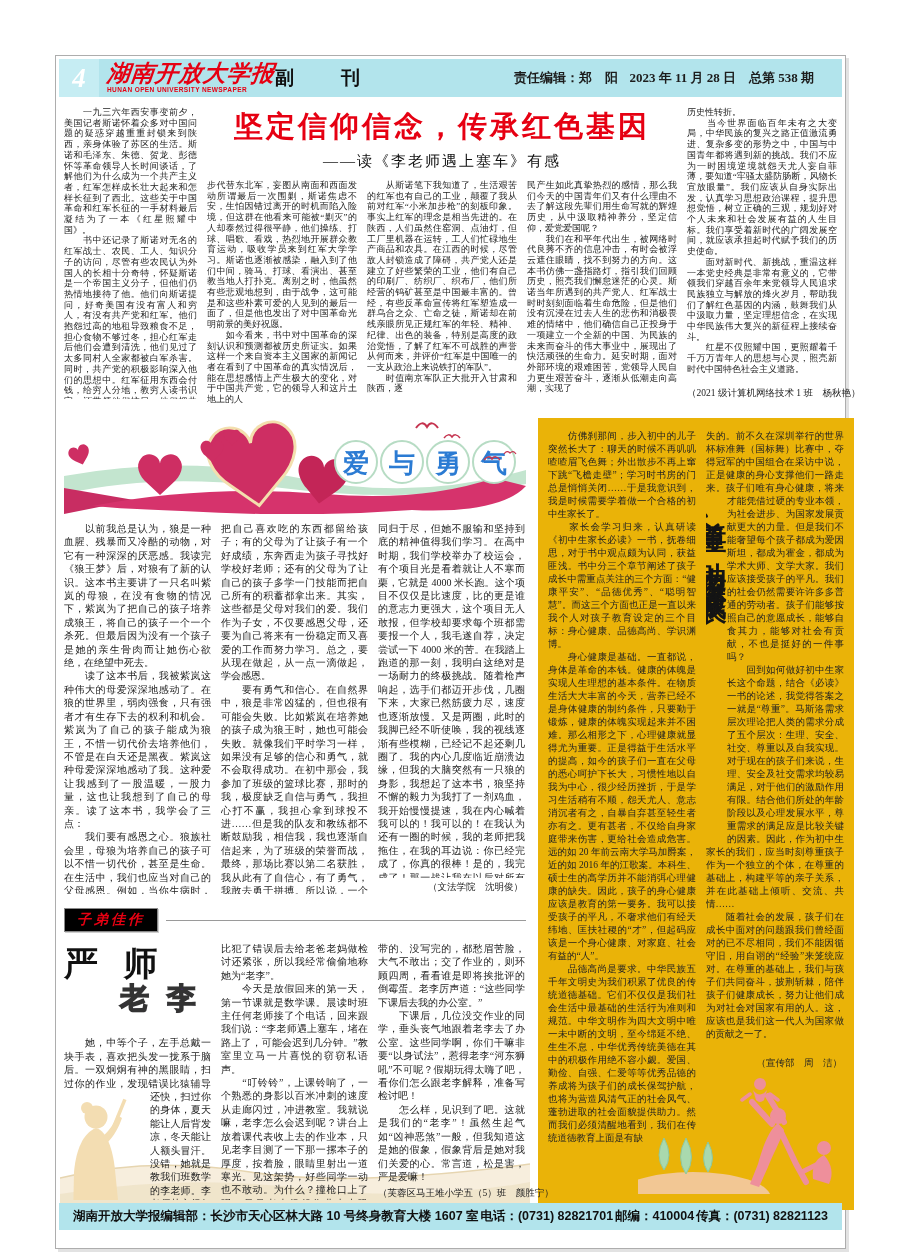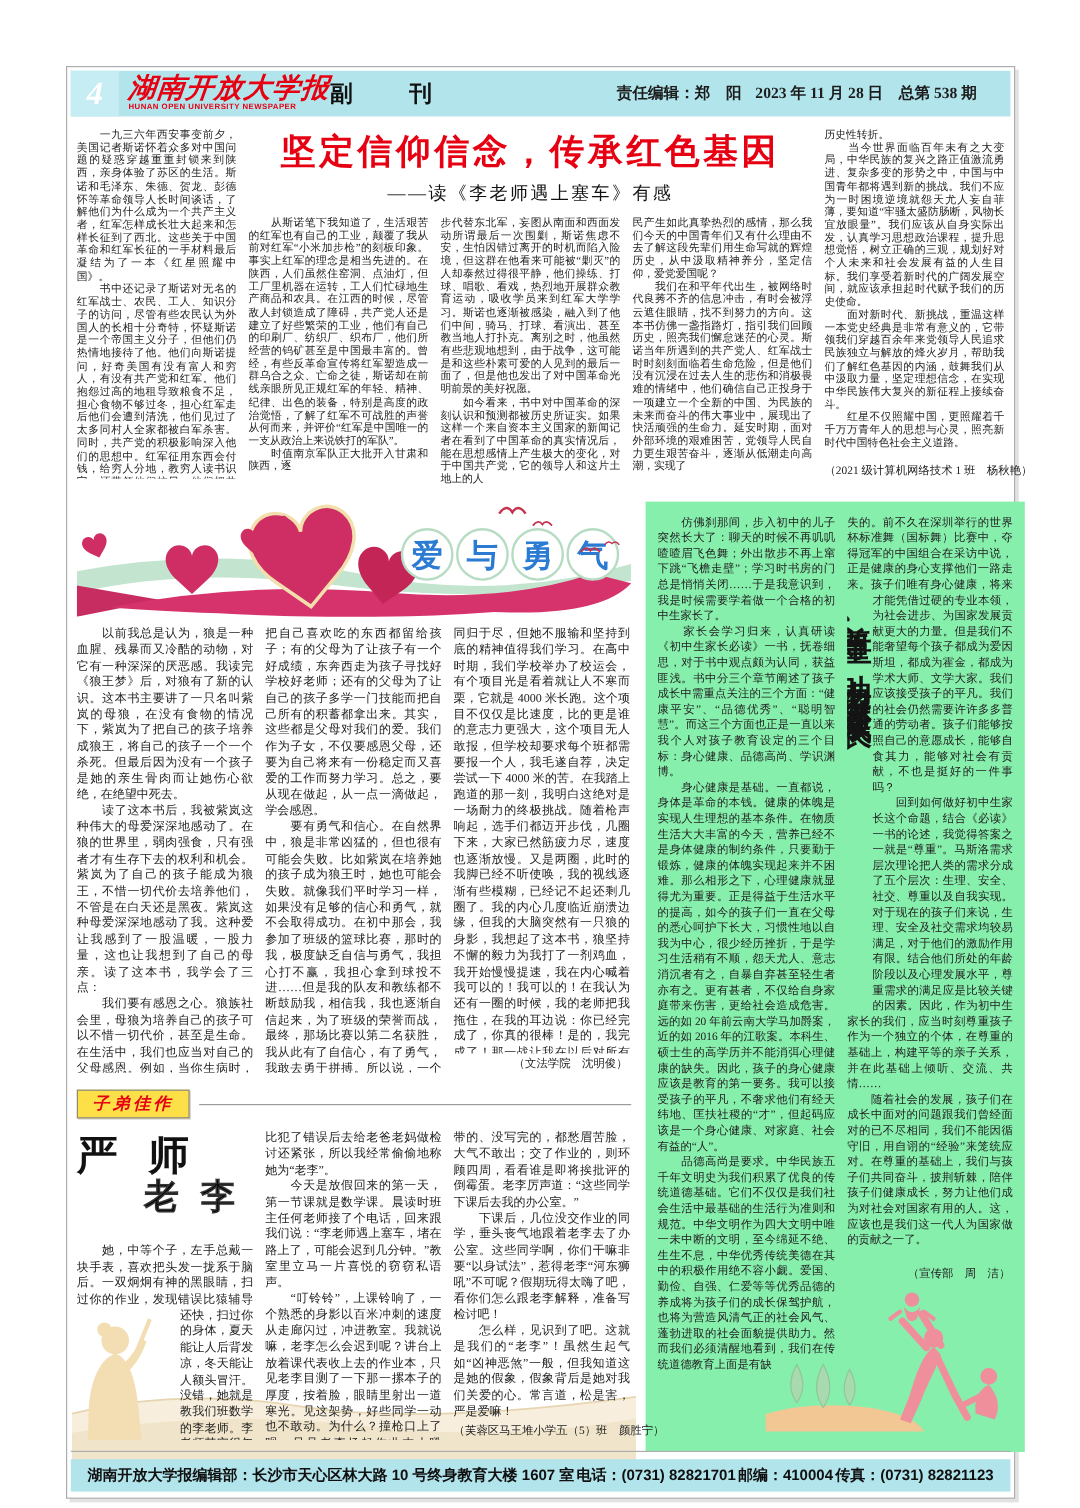--- a/index.html
+++ b/index.html
@@ -40,51 +40,51 @@
   .left-flow{width:462px;position:relative;}
   .banner{height:96px;position:relative;margin-bottom:8px;}
   .flow-col{width:147px;font-size:10px;line-height:13.4px;text-align:justify;color:#222;}
   .flow-col .txt{display:block;white-space:pre-line;overflow:hidden;}
   .a2-cols{display:flex;gap:10px;position:relative;z-index:1;}
   .a2-cols .flow-col{height:372px;display:flex;flex-direction:column;}
   .a2-cols .txt{flex:1;}
   .badge-row{display:flex;align-items:center;margin:14px 0 10px 0;position:relative;z-index:1;}
   .badge{border:1px solid #8a8a8a;box-shadow:1px 1px 0 #cfcfcf;padding:2px 12px;
          color:#e60012;font-weight:bold;font-style:italic;font-size:14px;letter-spacing:3px;
-         background:#fde047;white-space:nowrap;}
+         background:#000000;white-space:nowrap;}
   .badge-line{flex:1;border-top:1px solid #9a9a9a;margin-left:8px;}
   .a3{display:flex;gap:10px;position:relative;z-index:1;}
   .a3 .flow-col{height:258px;display:flex;flex-direction:column;}
   .a3 .txt{flex:1;}
   .a3-title{margin:4px 0 10px 0;line-height:1;}
   .t-main{font-size:34px;font-weight:bold;letter-spacing:8px;color:#111;
           font-family:"Liberation Sans",sans-serif;}
-  .t-sub{display:block;margin:4px 0 0 56px;font-size:29px;font-weight:normal;letter-spacing:5px;
-         color:#000000;-webkit-text-stroke:1.3px #333;text-shadow:0 0 1px #444;
+  .t-sub{display:block;margin:4px 0 0 56px;font-size:29px;font-weight:bold;letter-spacing:5px;
+         color:#4c1d95;-webkit-text-stroke:1.3px #333;text-shadow:0 0 1px #444;
          font-family:"Liberation Sans",sans-serif;}
   .sil-float{float:left;width:84px;height:128px;margin:2px 6px 0 -4px;}
   .wave-decor{position:absolute;left:-4px;bottom:-10px;width:470px;height:78px;z-index:0;}
   
-  .box{width:316px;background:#86efac;box-sizing:border-box;padding:12px 10px;height:792px;
+  .box{width:316px;background:#eab308;box-sizing:border-box;padding:12px 10px;height:792px;
        position:relative;}
   .box-cols{display:flex;gap:10px;height:100%;}
   .box-col{font-size:9.5px;line-height:13px;text-align:justify;color:#222;}
   .box-left{width:148px;height:100%;overflow:hidden;}
   .box-left .txt{white-space:pre-line;}
   .box-right{width:138px;display:flex;flex-direction:column;}
   .box-right .txt{height:628px;overflow:hidden;}
   .box-right .txt span{white-space:pre-line;}
   .vtitle{float:left;writing-mode:vertical-rl;text-orientation:upright;
           font-size:27px;font-weight:bold;letter-spacing:5px;height:332px;
           margin:4px 8px 4px 0;color:#141414;font-family:"Liberation Sans",sans-serif;}
   .box-byline{text-align:right;font-size:9.5px;margin:6px 2px 2px 0;}
   .box-illu{margin-top:auto;align-self:flex-end;margin-right:-4px;}
   
   .bottom-line{position:absolute;left:3px;right:3px;bottom:38px;border-top:1px solid #adadad;}
-  .footer{position:absolute;left:3px;right:3px;bottom:5px;height:27px;background:#b2e4ec;
+  .footer{position:absolute;left:3px;right:3px;bottom:18px;height:27px;background:#b2e4ec;
           display:flex;align-items:center;font-weight:bold;font-size:12.5px;
           font-family:"Liberation Sans",sans-serif;color:#101010;
           justify-content:space-between;padding:0 14px;box-sizing:border-box;}
   .footer span{white-space:nowrap;}
 </style>
 </head>
 <body>
 
 <div class="sheet">
 
@@ -102,26 +102,26 @@
   <div class="article1">
     <div class="a1-col a1-side">
       <span class="txt">　　一九三六年西安事变前夕，美国记者斯诺怀着众多对中国问题的疑惑穿越重重封锁来到陕西，亲身体验了苏区的生活。斯诺和毛泽东、朱德、贺龙、彭德怀等革命领导人长时间谈话，了解他们为什么成为一个共产主义者，红军怎样成长壮大起来和怎样长征到了西北。这些关于中国革命和红军长征的一手材料最后凝结为了一本《红星照耀中国》。
 　　书中还记录了斯诺对无名的红军战士、农民、工人、知识分子的访问，尽管有些农民认为外国人的长相十分奇特，怀疑斯诺是一个帝国主义分子，但他们仍热情地接待了他。他们向斯诺提问，好奇美国有没有富人和穷人，有没有共产党和红军。他们抱怨过高的地租导致粮食不足，担心食物不够过冬，担心红军走后他们会遭到清洗，他们见过了太多同村人全家都被白军杀害。同时，共产党的积极影响深入他们的思想中。红军征用东西会付钱，给穷人分地，教穷人读书识字，还带领他们抗日。他们把共产党带来的改变看在眼里，记在心里，争着把儿女送到红军队伍中。</span>
     </div>
     <div class="a1-center">
       <div class="headline">坚定信仰信念，传承红色基因</div>
       <div class="subhead">——读《李老师遇上塞车》有感</div>
       <div class="a1-cols">
         <div class="a1-col">
+          <span class="txt">步代替东北军，妄图从南面和西面发动所谓最后一次围剿，斯诺焦虑不安，生怕因错过离开的时机而陷入险境，但这群在他看来可能被“剿灭”的人却泰然过得很平静，他们操练、打球、唱歌、看戏，热烈地开展群众教育运动，吸收学员来到红军大学学习。斯诺也逐渐被感染，融入到了他们中间，骑马、打球、看演出、甚至教当地人打扑克。离别之时，他虽然有些悲观地想到，由于战争，这可能是和这些朴素可爱的人见到的最后一面了，但是他也发出了对中国革命光明前景的美好祝愿。
+　　如今看来，书中对中国革命的深刻认识和预测都被历史所证实。如果这样一个来自资本主义国家的新闻记者在看到了中国革命的真实情况后，能在思想感情上产生极大的变化，对于中国共产党，它的领导人和这片土地上的人</span>
+        </div>
+        <div class="a1-col">
           <span class="txt">　　从斯诺笔下我知道了，生活艰苦的红军也有自己的工业，颠覆了我从前对红军“小米加步枪”的刻板印象。事实上红军的理念是相当先进的。在陕西，人们虽然住窑洞、点油灯，但工厂里机器在运转，工人们忙碌地生产商品和农具。在江西的时候，尽管敌人封锁造成了障碍，共产党人还是建立了好些繁荣的工业，他们有自己的印刷厂、纺织厂、织布厂，他们所经营的钨矿甚至是中国最丰富的。曾经，有些反革命宣传将红军塑造成一群乌合之众、亡命之徒，斯诺却在前线亲眼所见正规红军的年轻、精神、纪律、出色的装备，特别是高度的政治觉悟，了解了红军不可战胜的声誉从何而来，并评价“红军是中国唯一的一支从政治上来说铁打的军队”。
 　　时值南京军队正大批开入甘肃和陕西，逐</span>
-        </div>
-        <div class="a1-col">
-          <span class="txt">步代替东北军，妄图从南面和西面发动所谓最后一次围剿，斯诺焦虑不安，生怕因错过离开的时机而陷入险境，但这群在他看来可能被“剿灭”的人却泰然过得很平静，他们操练、打球、唱歌、看戏，热烈地开展群众教育运动，吸收学员来到红军大学学习。斯诺也逐渐被感染，融入到了他们中间，骑马、打球、看演出、甚至教当地人打扑克。离别之时，他虽然有些悲观地想到，由于战争，这可能是和这些朴素可爱的人见到的最后一面了，但是他也发出了对中国革命光明前景的美好祝愿。
-　　如今看来，书中对中国革命的深刻认识和预测都被历史所证实。如果这样一个来自资本主义国家的新闻记者在看到了中国革命的真实情况后，能在思想感情上产生极大的变化，对于中国共产党，它的领导人和这片土地上的人</span>
         </div>
         <div class="a1-col">
           <span class="txt">民产生如此真挚热烈的感情，那么我们今天的中国青年们又有什么理由不去了解这段先辈们用生命写就的辉煌历史，从中汲取精神养分，坚定信仰，爱党爱国呢？
 　　我们在和平年代出生，被网络时代良莠不齐的信息冲击，有时会被浮云遮住眼睛，找不到努力的方向。这本书仿佛一盏指路灯，指引我们回顾历史，照亮我们懈怠迷茫的心灵。斯诺当年所遇到的共产党人、红军战士时时刻刻面临着生命危险，但是他们没有沉浸在过去人生的悲伤和消极畏难的情绪中，他们确信自己正投身于一项建立一个全新的中国、为民族的未来而奋斗的伟大事业中，展现出了快活顽强的生命力。延安时期，面对外部环境的艰难困苦，党领导人民自力更生艰苦奋斗，逐渐从低潮走向高潮，实现了</span>
         </div>
       </div>
     </div>
     <div class="a1-col a1-side">
       <span class="txt">历史性转折。
 　　当今世界面临百年未有之大变局，中华民族的复兴之路正值激流勇进、复杂多变的形势之中，中国与中国青年都将遇到新的挑战。我们不应为一时困境逆境就怨天尤人妄自菲薄，要知道“牢骚太盛防肠断，风物长宜放眼量”。我们应该从自身实际出发，认真学习思想政治课程，提升思想觉悟，树立正确的三观，规划好对个人未来和社会发展有益的人生目标。我们享受着新时代的广阔发展空间，就应该承担起时代赋予我们的历史使命。

